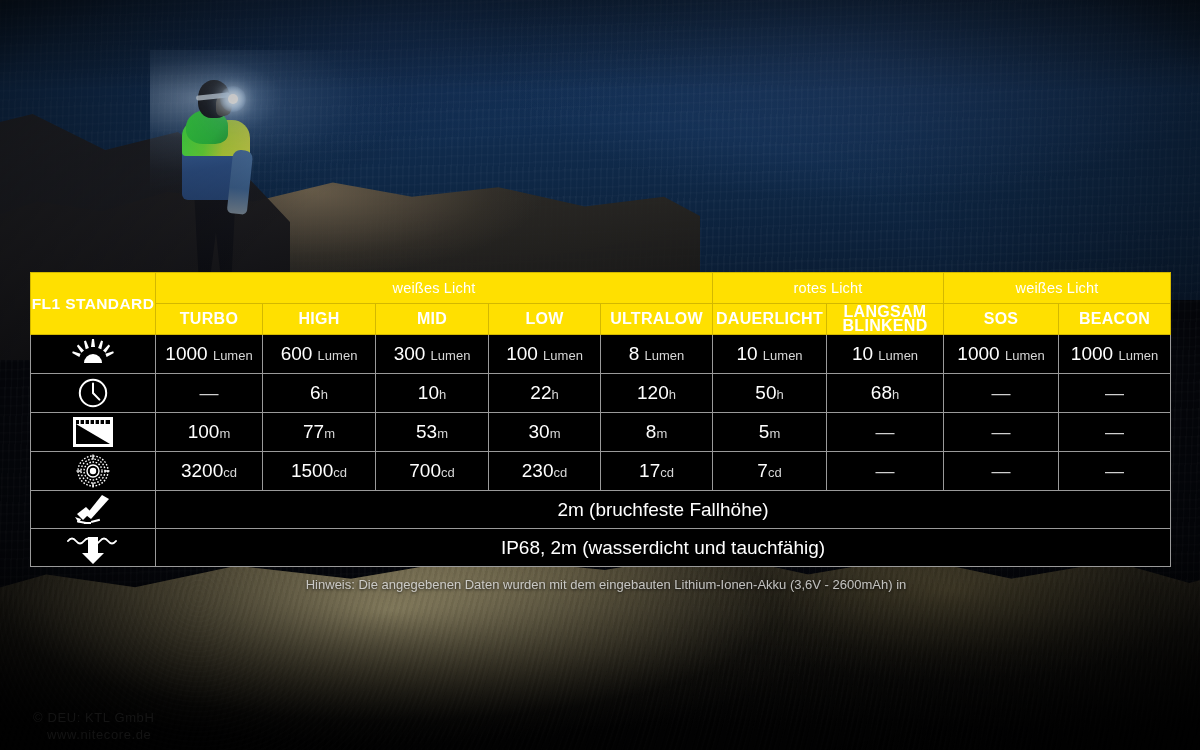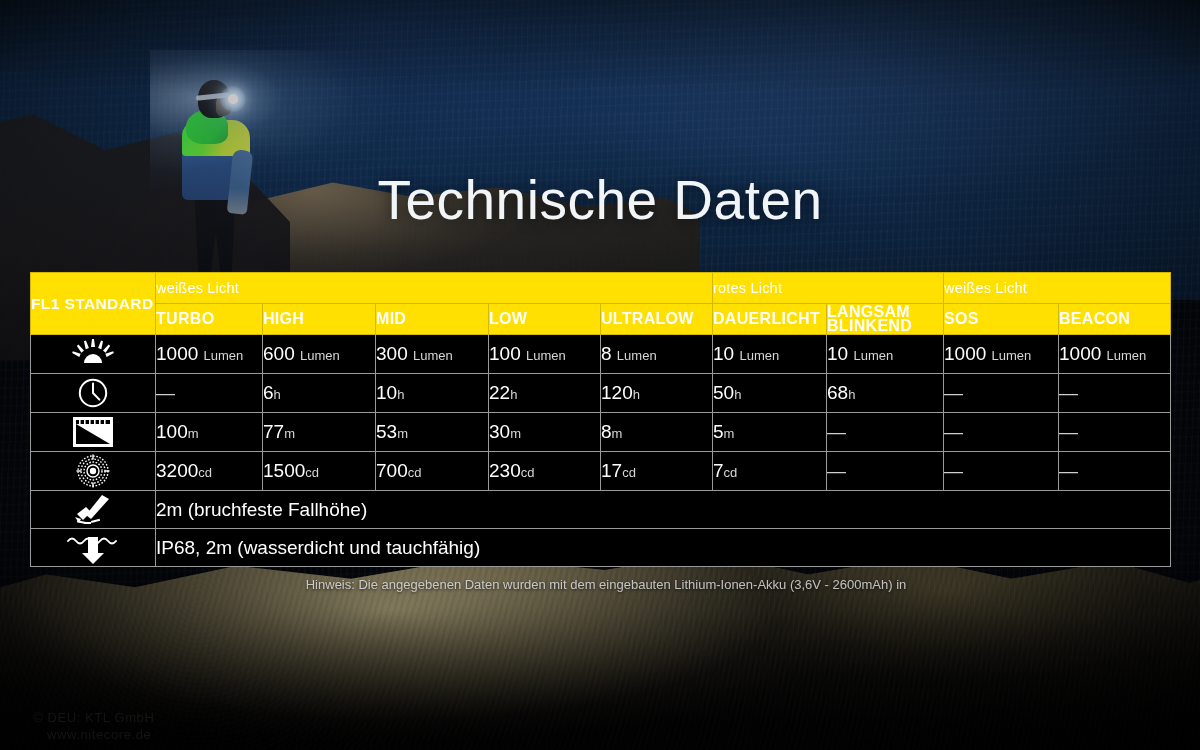--- a/index.html
+++ b/index.html
@@ -174,21 +174,21 @@
   }
   table.spec {
     border-collapse: collapse;
     width: 1140px;
     table-layout: fixed;
     background: #000;
   }
   table.spec td, table.spec th {
     border: 1px solid #9a9a9a;
     padding: 0;
-    text-align: left;
+    text-align: center;
     vertical-align: middle;
     color: #fff;
   }
   
   .hdr {
     background: #ffe000;
     color: #121212;
     font-size: 16px;
     font-weight: 700;
     letter-spacing: 0.3px;
@@ -260,21 +260,20 @@
       <div class="p-strap"></div>
       <div class="p-lamp"></div>
       <div class="p-lamp-core"></div>
     </div>
 
     <div class="bg-sand"></div>
     <div class="bg-sand-tex"></div>
     <div class="bg-vignette"></div>
   </div>
 
-  <div class="title">Technische Daten</div>
 
   <div class="table-wrap">
     <table class="spec">
       <colgroup>
         <col style="width:125px">
         <col style="width:107px">
           <col style="width:113px">
           <col style="width:113px">
         <col style="width:112px">
           <col style="width:112px">

